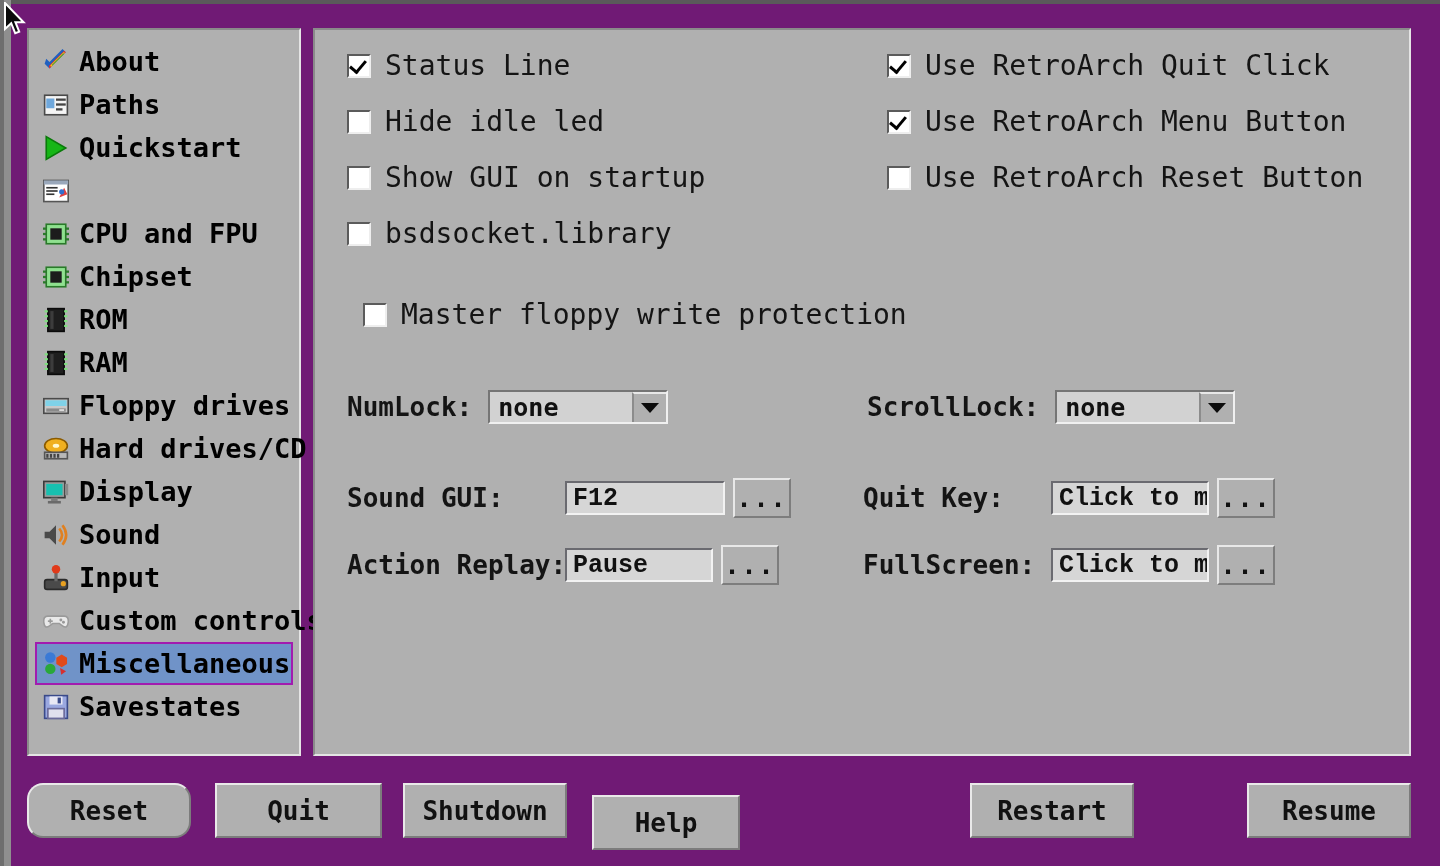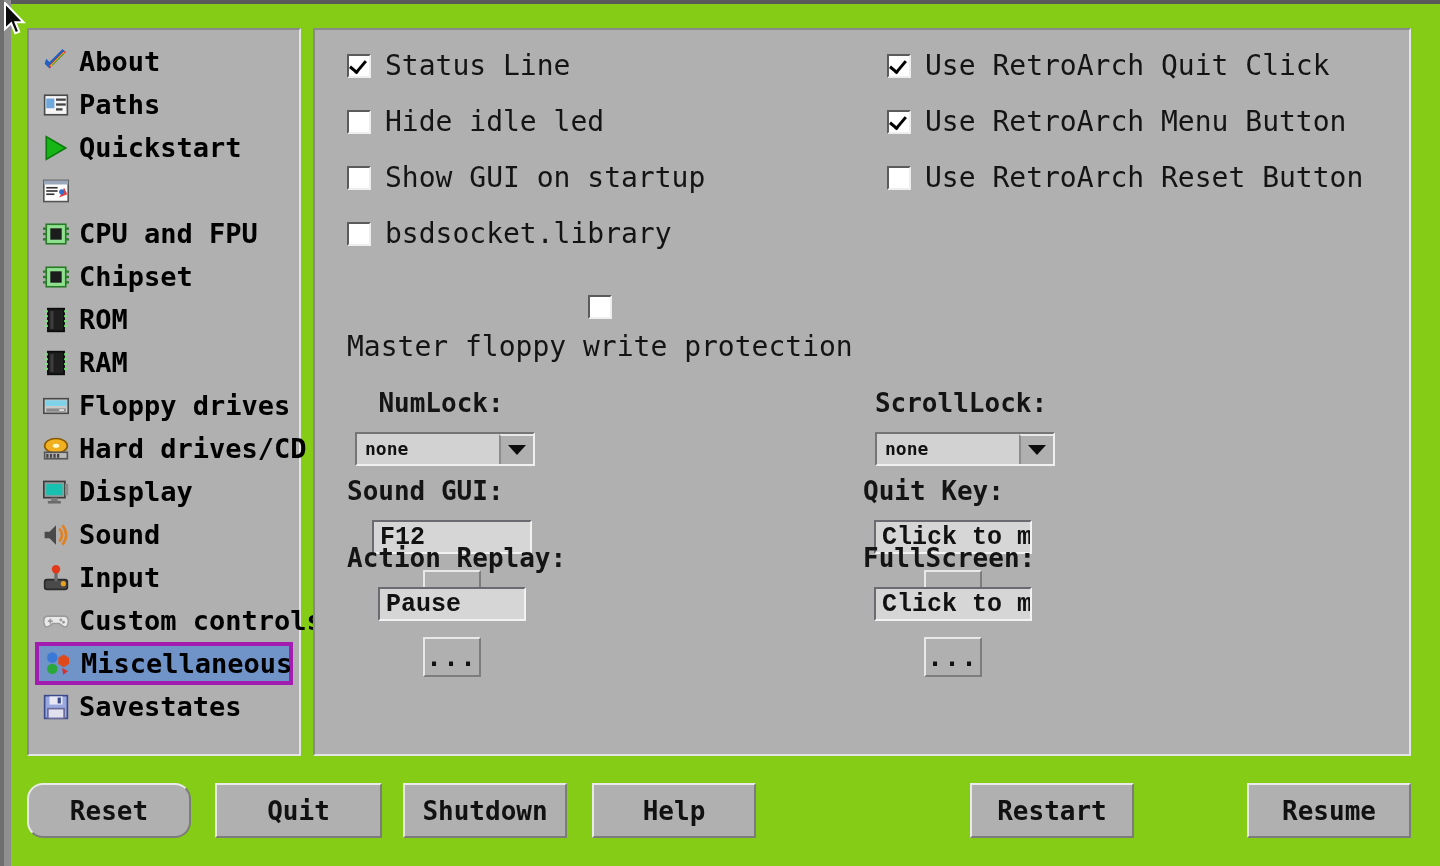--- a/index.html
+++ b/index.html
@@ -7,21 +7,21 @@
   html, body {
     margin: 0; padding: 0;
     width: 1440px; height: 866px;
     overflow: hidden;
     background: #b0b0b0;
     font-family: "DejaVu Sans Mono", "Liberation Mono", monospace;
   }
   #root {
     position: relative;
     width: 1440px; height: 866px;
-    background: #84cc16;
+    background: #701a75;
   }
   
   .edge-top {
     position: absolute; left: 0; top: 0; width: 1440px; height: 4px;
     background: #5a5a5a;
   }
   .edge-left {
     position: absolute; left: 0; top: 0; width: 11px; height: 866px;
     background: #8f8f8f;
   }
@@ -57,21 +57,21 @@
   .side-item {
     display: flex; align-items: center;
     height: 43px;
     padding: 0 6px;
     gap: 10px;
     border: 2px solid transparent;
     cursor: default;
   }
   .side-item.selected {
     background: #7093c8;
-    border: 4px solid #a21caf;
+    border: 2px solid #a21caf;
   }
   .side-label {
     font-family: "DejaVu Sans Mono", "Liberation Mono", monospace;
     font-size: 27px;
     font-weight: bold;
     color: #000;
     letter-spacing: 0px;
     white-space: nowrap;
     line-height: 1;
   }
@@ -141,21 +141,21 @@
     border-top: 2px solid #757575;
     border-left: 2px solid #757575;
     border-right: 2px solid #f0f0f0;
     border-bottom: 2px solid #f0f0f0;
     cursor: default;
   }
   .dropdown .dd-value {
     flex: 1 1 auto;
     padding: 0 8px;
     display: flex; align-items: center;
-    font-size: 18px; font-weight: bold; color: #111;
+    font-size: 25px; font-weight: bold; color: #111;
     line-height: 1;
   }
   .dropdown .dd-arrow {
     flex: 0 0 34px;
     background: #b0b0b0;
     border-left: 2px solid #8c8c8c;
     border-top: 2px solid #e8e8e8;
     display: flex; align-items: center; justify-content: center;
   }
   .dd-arrow i {
@@ -196,22 +196,21 @@
     border-bottom: 2px solid #7d7d7d;
     cursor: default;
   }
   .dots-btn span {
     font-size: 25px; font-weight: bold; color: #111; line-height: 1;
     letter-spacing: 2px;
   }
 
   .grid-row {
     display: flex; align-items: center;
-    gap: 16px;
-    flex-direction: column;
+    gap: 8px;
   }
 
   
   .btnbar { position: absolute; left: 0; top: 783px; width: 1440px; height: 70px; }
   .btn {
     position: absolute;
     height: 55px;
     background: #b0b0b0;
     border-top: 2px solid #e9e9e9;
     border-left: 2px solid #e9e9e9;
@@ -439,21 +438,21 @@
         <div class="chk-row">
           <div class="chk-box checked"></div>
           <div class="chk-label">Use RetroArch Menu Button</div>
         </div>
         <div class="chk-row">
           <div class="chk-box"></div>
           <div class="chk-label">Use RetroArch Reset Button</div>
         </div>
       </div>
 
-      <div class="chk-row" style="position:absolute; left:32px; top:265px;flex-direction:column;">
+      <div class="chk-row" style="position:absolute; left:48px; top:265px;">
         <div class="chk-box"></div>
         <div class="chk-label">Master floppy write protection</div>
       </div>
 
       <div class="grid-row" style="position:absolute; left:32px; top:360px;">
         <div class="field-label">NumLock:</div>
         <div class="dropdown" style="width:180px; margin-left:8px;">
           <div class="dd-value">none</div>
           <div class="dd-arrow">
               <i></i>
@@ -525,21 +524,21 @@
   <div class="btnbar">
     <div class="btn" style="left:27px;  width:164px;border-radius:16px;">
       <span>Reset</span>
     </div>
     <div class="btn" style="left:215px; width:167px;">
       <span>Quit</span>
     </div>
     <div class="btn" style="left:403px; width:164px;">
       <span>Shutdown</span>
     </div>
-    <div class="btn" style="left:592px; width:164px;">
+    <div class="btn" style="left:592px; width:148px;margin-top:12px;">
       <span>Help</span>
     </div>
     <div class="btn" style="left:970px; width:164px;">
       <span>Restart</span>
     </div>
     <div class="btn" style="left:1247px; width:164px;">
       <span>Resume</span>
     </div>
   </div>
 

